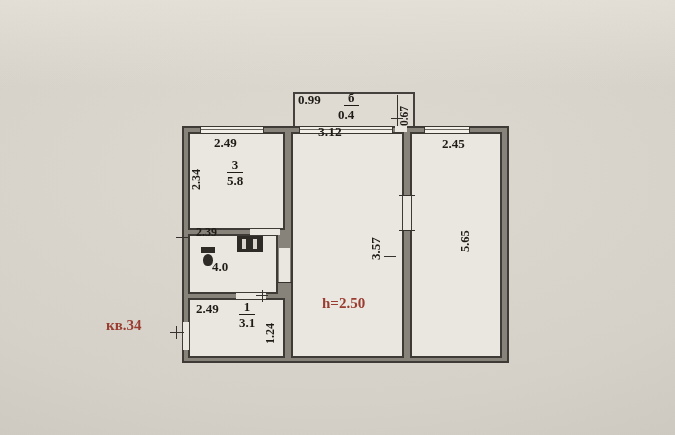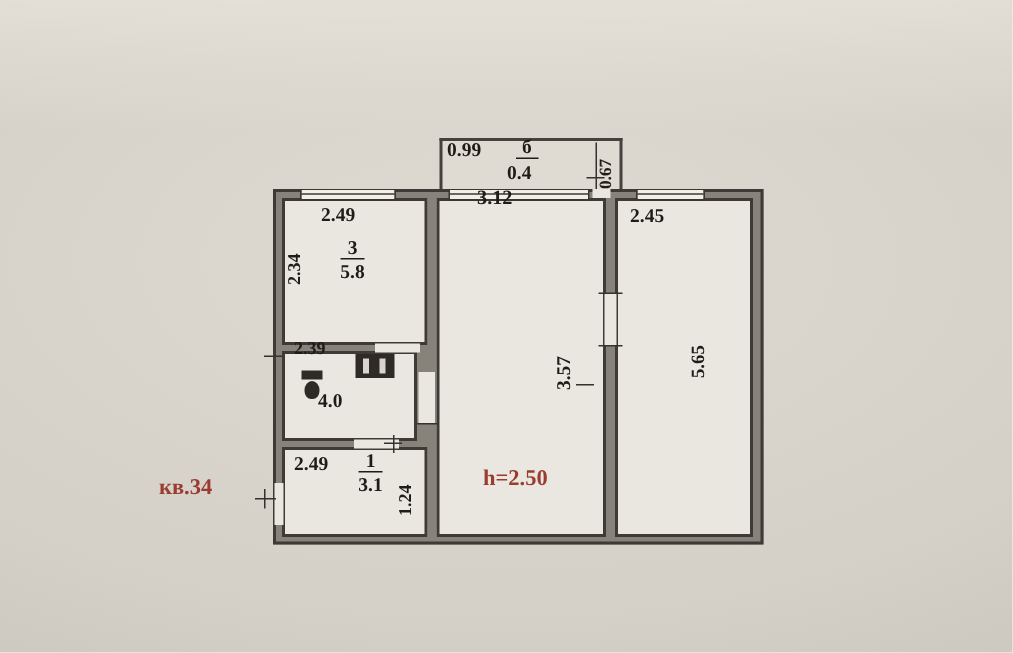--- a/index.html
+++ b/index.html
@@ -122,21 +122,21 @@
 
   <span class="abs dim" style="left:196px;top:302px;">2.49</span>
   <div class="abs dim frac" style="left:230px;top:300px;width:34px;">
     <span class="num">1</span>
     <div class="area">3.1</div>
   </div>
   <span class="abs dim v" style="left:264px;top:306px;height:38px;font-size:12px;">1.24</span>
 
   <span class="abs dim" style="left:318px;top:125px;font-size:13.5px;">3.12</span>
   <span class="abs dim v" style="left:369px;top:212px;height:48px;">3.57</span>
-  <span class="abs dim red" style="left:322px;top:312px;font-size:15px;">h=2.50</span>
+  <span class="abs dim red" style="left:322px;top:296px;font-size:15px;">h=2.50</span>
 
-  <span class="abs dim" style="left:420px;top:137px;">2.45</span>
+  <span class="abs dim" style="left:442px;top:137px;">2.45</span>
   <span class="abs dim v" style="left:459px;top:198px;height:54px;font-size:12.5px;">5.65</span>
 
   <span class="abs dim red" style="left:106px;top:318px;font-size:15px;">кв.34</span>
 
 
 </div>
 
 </body></html>

